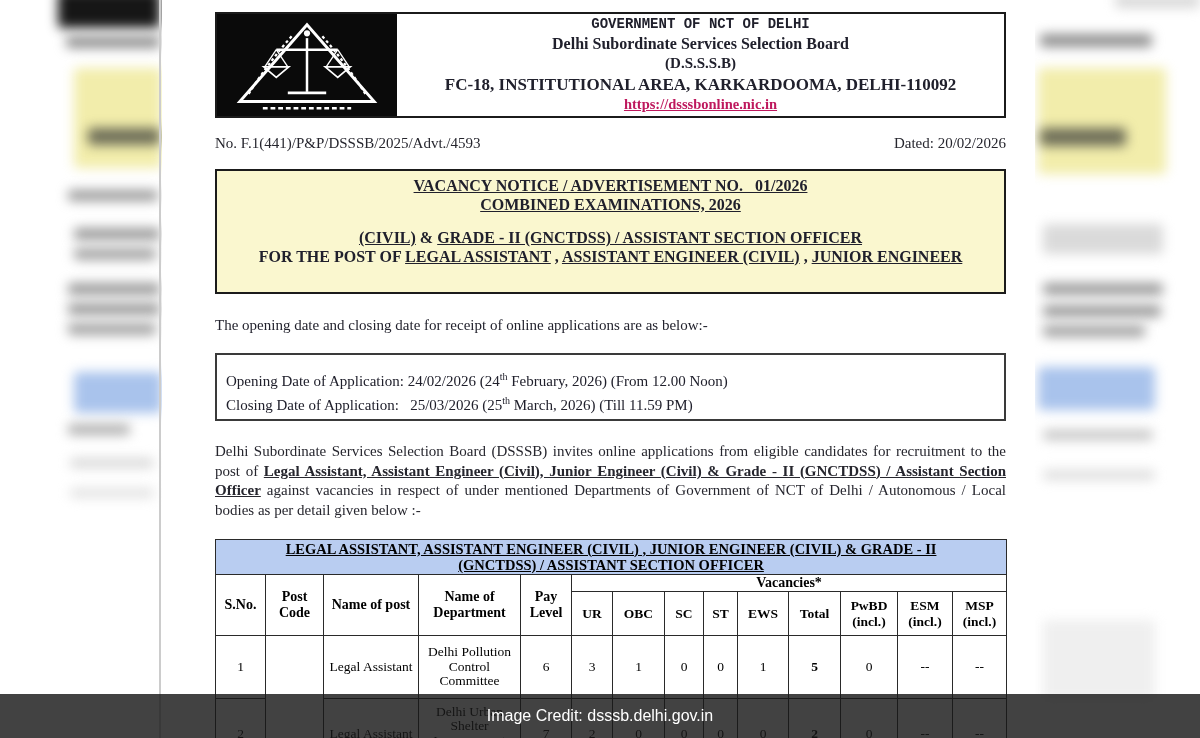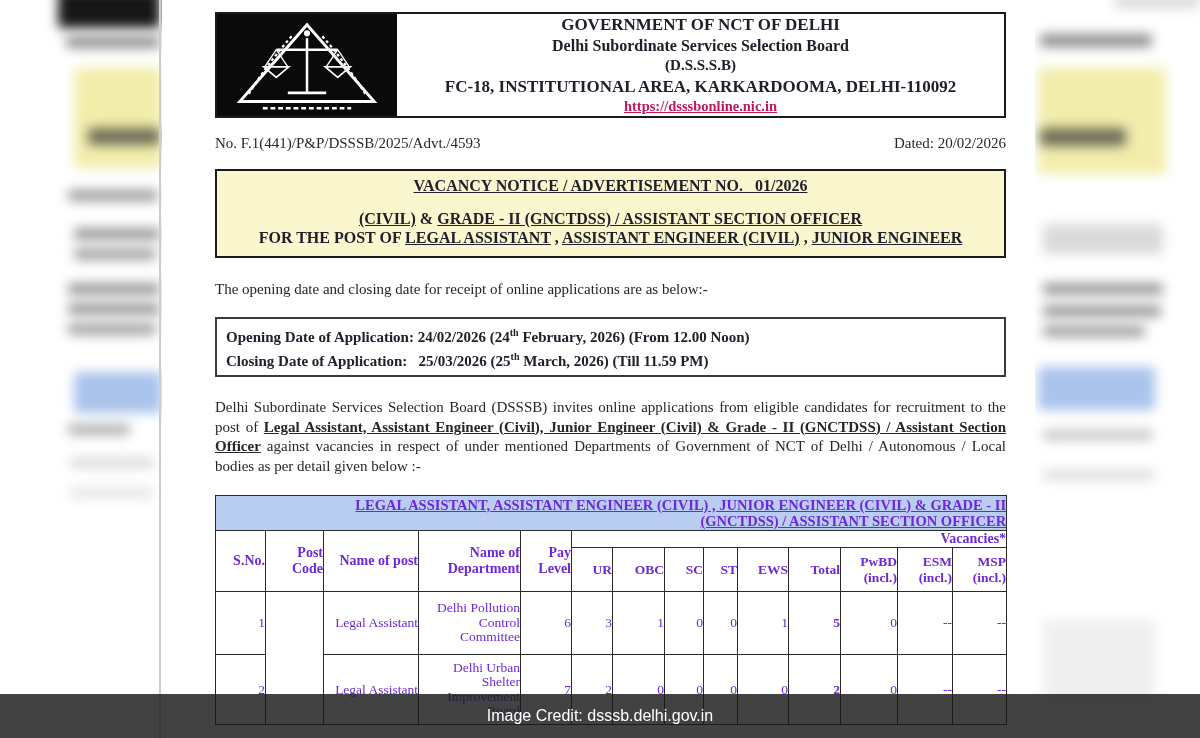--- a/index.html
+++ b/index.html
@@ -18,43 +18,43 @@
   .blob { position:absolute; filter:blur(6px); border-radius:4px; }
   .v-divider { position:absolute; left:159px; top:0; width:2px; height:738px; background:#cccccc; z-index:2; }
 
   
   .doc { position:absolute; left:215px; top:0; width:791px; z-index:3; }
 
   .header-box { margin-top:12px; height:106px; border:2px solid #1b1b1b; display:flex; background:#fff; }
   .logo-box { width:180px; height:100%; background:#0a0a0a; display:flex; align-items:center; justify-content:center; }
   .header-text { flex:1; display:flex; flex-direction:column; justify-content:center; align-items:center;
                  font-weight:bold; color:#20202c; line-height:1.28; }
-  .h-org { font-size:17px; }
+  .h-org { font-size:14px;font-family:Liberation Mono, monospace; }
   .h-board { font-size:16px; }
   .h-abbr { font-size:15px; }
   .h-address { font-size:17px; }
   .h-site { font-size:14.5px; font-weight:bold; text-decoration:underline; color:#be185d; }
 
   .ref-row { display:flex; justify-content:space-between; margin-top:17px; font-size:15px; color:#26262e; }
 
   .notice-box { margin-top:17px; border:2px solid #1b1b1b; background:#faf7cf; text-align:center;
-                font-weight:bold; font-size:16px; color:#20202c; padding:5px 4px 9px; line-height:19px; }
+                font-weight:bold; font-size:16px; color:#20202c; padding:5px 4px 26px; line-height:19px; }
   .u-line { text-decoration:underline; }
   .notice-gap { height:14px; }
 
   .intro { margin-top:23px; font-size:15px; }
 
-  .dates-box { margin-top:19px; border:2px solid #3a3a3a; padding:4px 9px 4px; font-weight:bold;
+  .dates-box { margin-top:19px; border:2px solid #3a3a3a; padding:12px 9px 4px; font-weight:normal;
                font-size:15px; line-height:19px; color:#20202c; }
 
   .body-para { margin-top:21px; font-size:15px; line-height:19.5px; text-align:justify; color:#26262e; }
 
   table.vac { margin-top:19px; width:791px; border-collapse:collapse; table-layout:fixed; }
-  table.vac td, table.vac th { border:1px solid #2a2a2a; text-align:right; vertical-align:middle;
-                               padding:0; font-size:13.5px; color:#6d28d9; }
+  table.vac td, table.vac th { border:1px solid #2a2a2a; text-align:center; vertical-align:middle;
+                               padding:0; font-size:13.5px; color:#000000; }
   tr.cap-row td { background:#b9cdf1; font-weight:bold; font-size:14.5px; height:35px; line-height:16.5px; }
   tr.vac-row th { height:14px; font-size:14px; }
   tr.sub-row th { height:44px; font-size:13.5px; line-height:16px; font-weight:bold; }
   th.span2 { font-weight:bold; }
   tr.r1 td { height:63px;margin-left:44px; }
   tr.r2 td { height:70px; }
   td.dept { padding:0 13px; line-height:14.5px; }
   tr.r2 td.dept { line-height:14.5px; }
   td.postcode { vertical-align:top; }
   td.c-total { font-weight:bold; }
@@ -134,20 +134,21 @@
     </div>
   </div>
 
   <div class="ref-row">
     <span>No. F.1(441)/P&amp;P/DSSSB/2025/Advt./4593</span>
     <span>Dated: 20/02/2026</span>
   </div>
 
   <div class="notice-box">
     <div class="u-line">VACANCY NOTICE / ADVERTISEMENT NO. &nbsp; 01/2026</div>
+    <div class="u-line">COMBINED EXAMINATIONS, 2026</div>
     <div class="notice-gap"></div>
     <div><span class="seg-u">(CIVIL)</span><span> &amp; </span><span class="seg-u">GRADE - II (GNCTDSS) / ASSISTANT SECTION OFFICER</span></div>
     <div><span>FOR THE POST OF </span><span class="seg-u">LEGAL ASSISTANT</span><span> , </span><span class="seg-u">ASSISTANT ENGINEER (CIVIL)</span><span> , </span><span class="seg-u">JUNIOR ENGINEER</span></div>
   </div>
 
   <div class="intro">The opening date and closing date for receipt of online applications are as below:-</div>
 
   <div class="dates-box">
     <div><span>Opening Date of Application: 24/02/2026 (24</span><sup>th</sup><span> February, 2026) (From 12.00 Noon)</span></div>
     <div><span>Closing Date of Application: &nbsp; 25/03/2026 (25</span><sup>th</sup><span> March, 2026) (Till 11.59 PM)</span></div>

